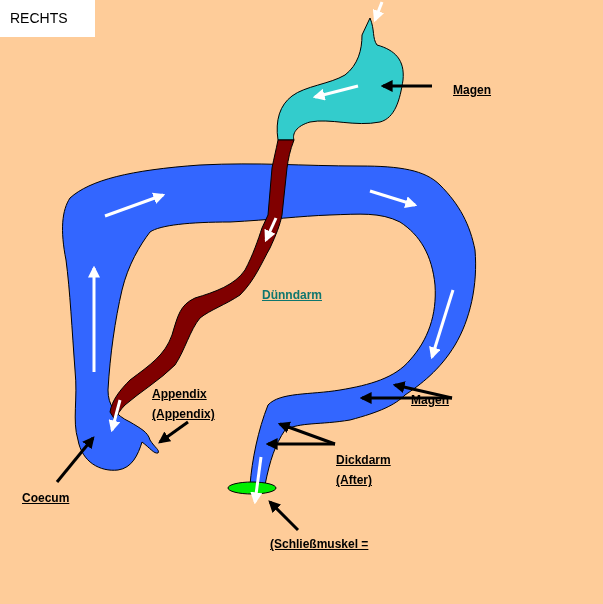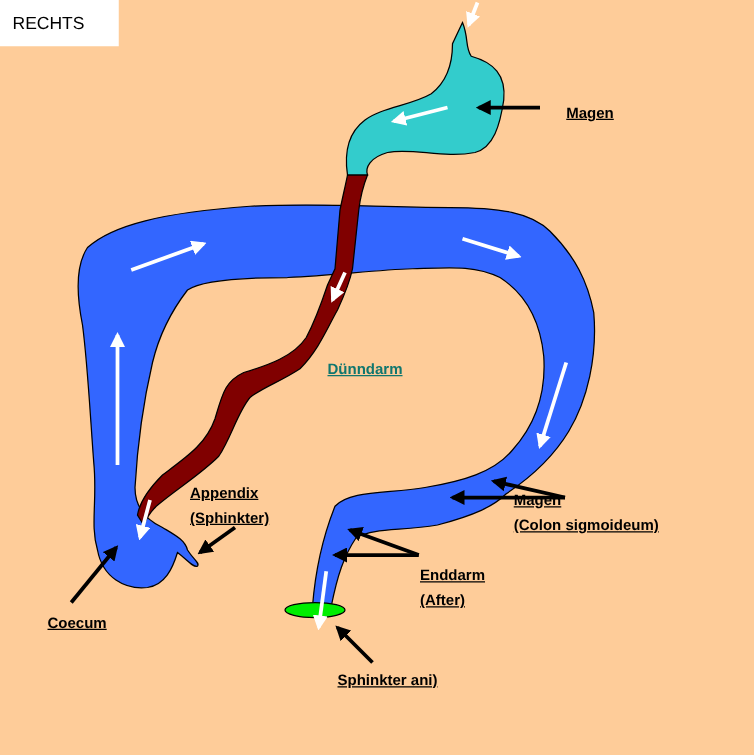--- a/index.html
+++ b/index.html
@@ -87,31 +87,30 @@
 
   <div class="title-box">
     <span>RECHTS</span>
   </div>
 
   <div class="lbl" style="left:453px; top:80px;">Magen</div>
   <div class="lbl dark-red" style="left:262px; top:285px;">Dünndarm</div>
 
   <div class="lbl" style="left:152px; top:384px;">
     <div>Appendix</div>
-    <div>(Sphinkter)</div>
+    <div>(Appendix)</div>
   </div>
 
-  <div class="lbl" style="left:22px; top:488px;margin-left:16px;">Coecum</div>
+  <div class="lbl" style="left:22px; top:488px;">Coecum</div>
 
   <div class="lbl" style="left:411px; top:390px;">
     <div>Magen</div>
-    <div>(Colon sigmoideum)</div>
   </div>
 
   <div class="lbl" style="left:336px; top:450px;">
-    <div>Enddarm</div>
+    <div>Dickdarm</div>
     <div>(After)</div>
   </div>
 
   <div class="lbl" style="left:270px; top:534px;">
-    <div>Sphinkter ani)</div>
+    <div>(Schließmuskel =</div>
   </div>
 </div>
 
 </body></html>

